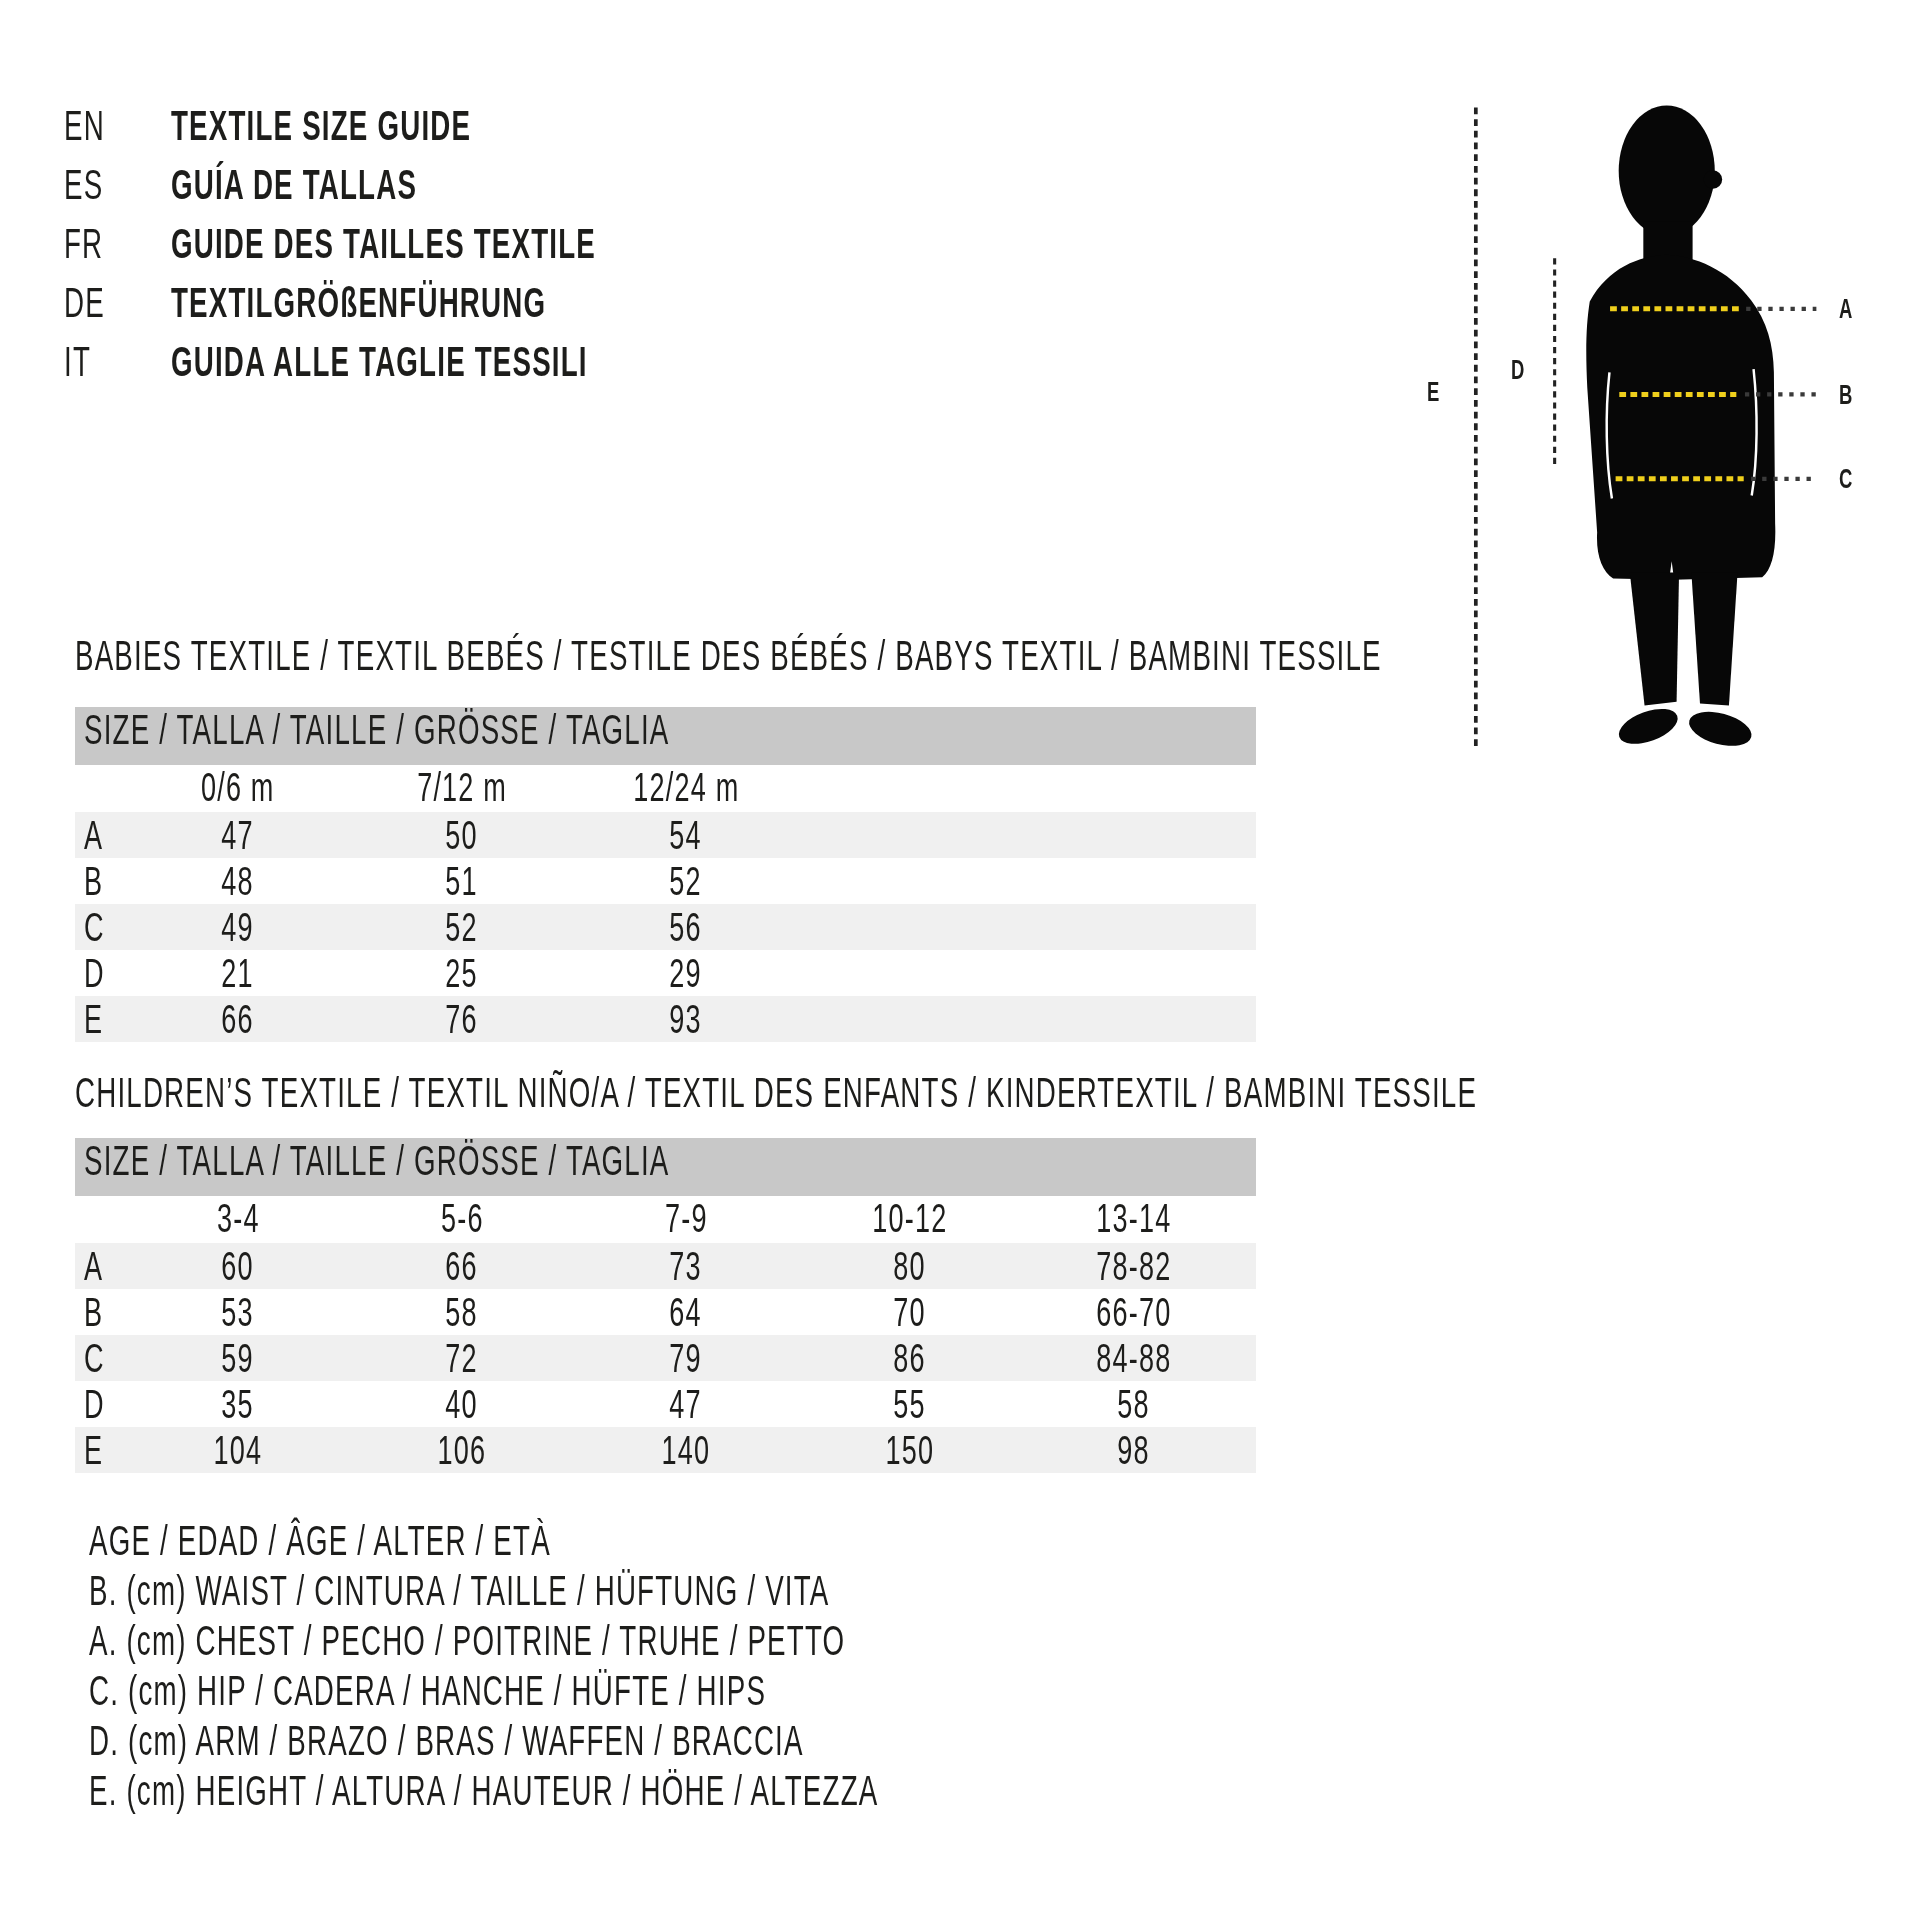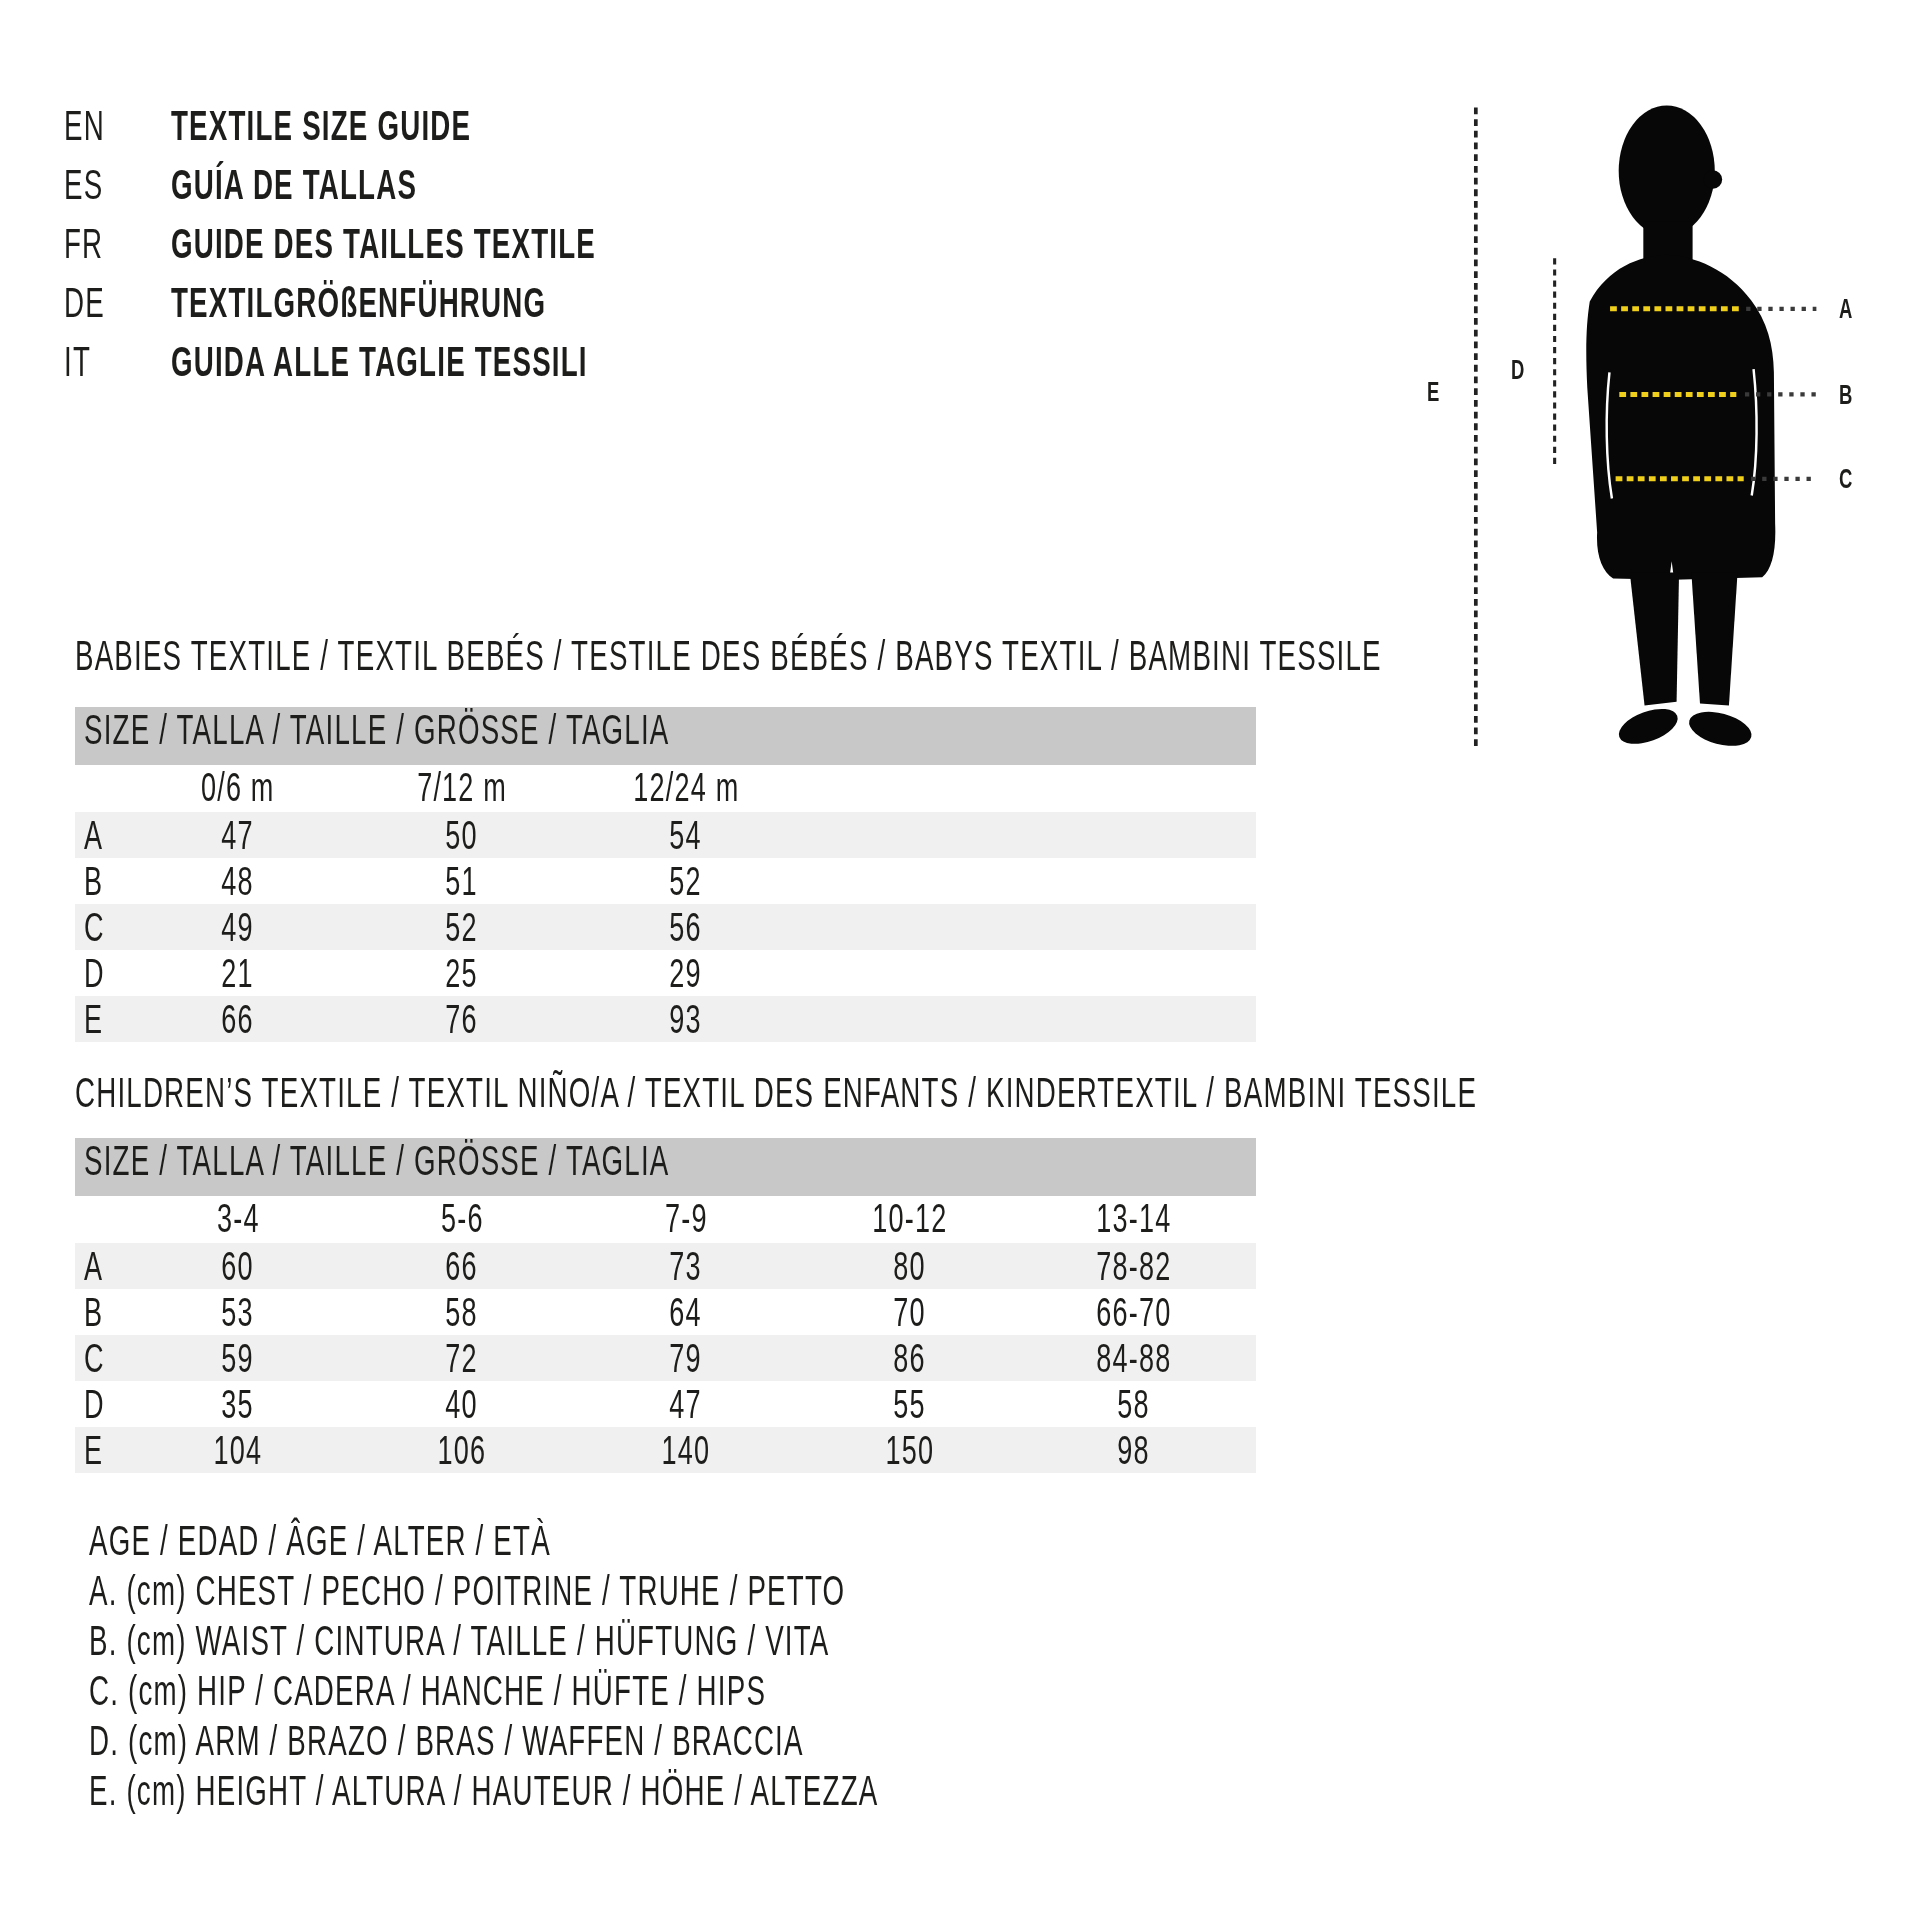--- a/index.html
+++ b/index.html
@@ -225,21 +225,21 @@
       <div class="cell"><span class="c cc">104</span></div>
       <div class="cell"><span class="c cc">106</span></div>
       <div class="cell"><span class="c cc">140</span></div>
       <div class="cell"><span class="c cc">150</span></div>
       <div class="cell"><span class="c cc">98</span></div>
     </div>
   </div>
 
   <div class="legend">
     <div class="legend-row"><span class="c">AGE / EDAD / ÂGE / ALTER / ETÀ</span></div>
+    <div class="legend-row"><span class="c">B. (cm) WAIST / CINTURA / TAILLE / HÜFTUNG / VITA</span></div>
     <div class="legend-row"><span class="c">A. (cm) CHEST / PECHO / POITRINE / TRUHE / PETTO</span></div>
-    <div class="legend-row"><span class="c">B. (cm) WAIST / CINTURA / TAILLE / HÜFTUNG / VITA</span></div>
     <div class="legend-row"><span class="c">C. (cm) HIP / CADERA / HANCHE / HÜFTE / HIPS</span></div>
     <div class="legend-row"><span class="c">D. (cm) ARM / BRAZO / BRAS / WAFFEN / BRACCIA</span></div>
     <div class="legend-row"><span class="c">E. (cm) HEIGHT / ALTURA / HAUTEUR / HÖHE / ALTEZZA</span></div>
   </div>
 
 </div>
 
 
 </body></html>

